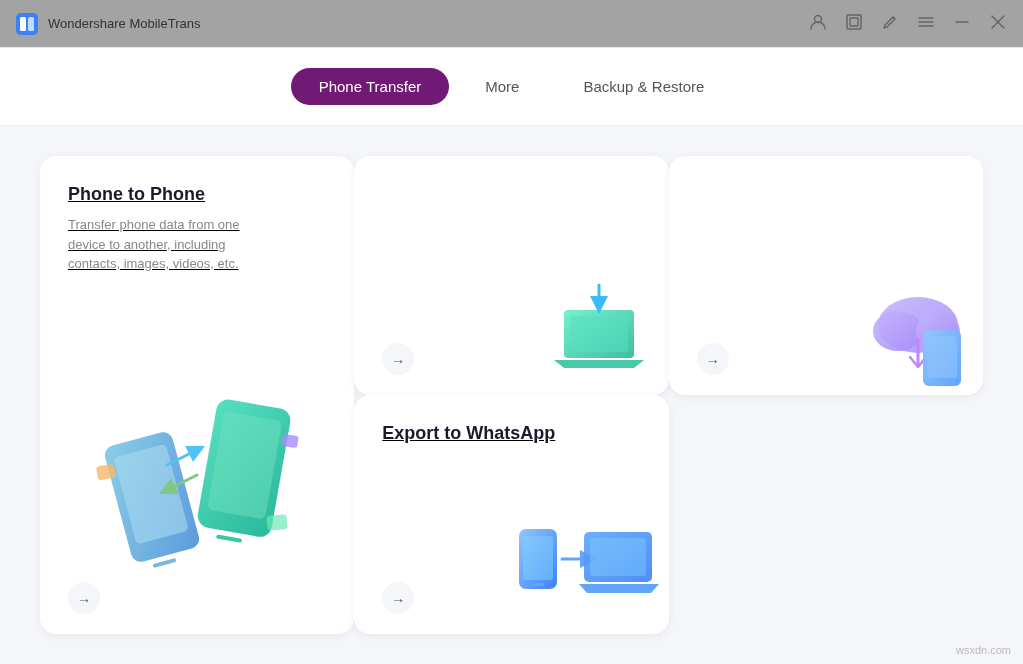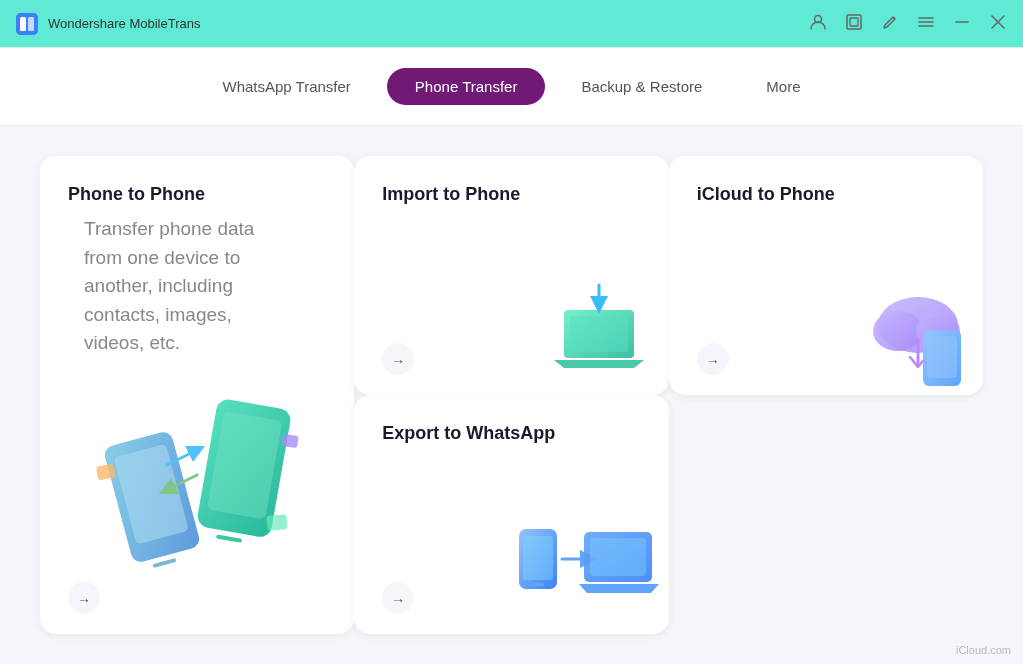--- a/index.html
+++ b/index.html
@@ -12,21 +12,21 @@
       overflow: hidden;
       display: flex;
       flex-direction: column;
     }
 
     
     .title-bar {
       display: flex;
       align-items: center;
       justify-content: space-between;
-      background: #5eead4;
+      background: #a3a3a3;
       padding: 0 16px;
       height: 48px;
       border-bottom: 1px solid #e8e8e8;
       flex-shrink: 0;
     }
 
     .title-bar-left {
       display: flex;
       align-items: center;
       gap: 10px;
@@ -92,20 +92,21 @@
 
     
     .main-content {
       flex: 1;
       padding: 30px 40px;
       display: grid;
       grid-template-columns: 1fr 1fr 1fr;
       grid-template-rows: 1fr 1fr;
       gap: 0;
       background: #f5f6fa;
+      text-decoration: underline;
     }
 
     
     .card {
       background: white;
       border-radius: 16px;
       padding: 28px;
       position: relative;
       overflow: hidden;
       cursor: pointer;
@@ -118,25 +119,24 @@
     }
 
     .card-title {
       font-size: 18px;
       font-weight: 700;
       color: #1a1a2e;
       margin-bottom: 10px;
     }
 
     .card-desc {
-      font-size: 19px;
+      font-size: 13px;
       color: #888;
       line-height: 1.5;
       max-width: 180px;
-      margin-left: 16px;
     }
 
     .card-arrow {
       position: absolute;
       bottom: 20px;
       left: 28px;
       width: 32px;
       height: 32px;
       border-radius: 50%;
       background: #f5f6fa;
@@ -206,24 +206,23 @@
     <span>
       <svg width="18" height="18" viewBox="0 0 18 18" fill="none">
         <line x1="3" y1="3" x2="15" y2="15" stroke="#666" stroke-width="1.5" stroke-linecap="round"></line>
         <line x1="15" y1="3" x2="3" y2="15" stroke="#666" stroke-width="1.5" stroke-linecap="round"></line>
       </svg>
     </span>
   </div>
 </div>
 
 <div class="nav-tabs">
-  <button class="nav-tab">WhatsApp Transfer</button>
   <button class="nav-tab active">Phone Transfer</button>
+  <button class="nav-tab">More</button>
   <button class="nav-tab">Backup &amp; Restore</button>
-  <button class="nav-tab">More</button>
 </div>
 
 <div class="main-content">
 
   <div class="card card-large">
     <div class="card-title">Phone to Phone</div>
     <div class="card-desc">Transfer phone data from one device to another, including contacts, images, videos, etc.</div>
 
     <div style="position:absolute; bottom:55px; left:50%; transform:translateX(-50%);">
       <svg width="230" height="190" viewBox="0 0 230 190">
@@ -266,21 +265,20 @@
             <path d="M0,0 L6,3 L0,6 Z" fill="#81c784"></path>
           </marker>
         </defs>
       </svg>
     </div>
 
     <button class="card-arrow">→</button>
   </div>
 
   <div class="card">
-    <div class="card-title">Import to Phone</div>
 
     <svg width="140" height="110" viewBox="0 0 140 110" style="position:absolute;right:5px;bottom:5px;">
 
       <g transform="translate(30, 20)">
         <rect x="10" y="10" width="70" height="48" rx="4" fill="url(#greenGrad2)" opacity="0.9"></rect>
         <rect x="16" y="16" width="58" height="36" rx="2" fill="#56e0c0" opacity="0.5"></rect>
         <path d="M0 60 L90 60 L80 68 L10 68 Z" fill="#4ac8a8"></path>
       </g>
 
       <path d="M75 5 L75 25" stroke="#38bdf8" stroke-width="3" stroke-linecap="round" marker-end="url(#blueArr)"></path>
@@ -292,21 +290,20 @@
         <marker id="blueArr" markerWidth="6" markerHeight="6" refX="3" refY="3" orient="auto">
           <path d="M0,0 L6,3 L0,6 Z" fill="#38bdf8"></path>
         </marker>
       </defs>
     </svg>
 
     <button class="card-arrow">→</button>
   </div>
 
   <div class="card">
-    <div class="card-title">iCloud to Phone</div>
 
     <svg width="130" height="110" viewBox="0 0 130 110" style="position:absolute;right:5px;bottom:5px;">
 
       <g transform="translate(20, 5)">
         <ellipse cx="50" cy="40" rx="40" ry="28" fill="url(#purpleGrad)" opacity="0.9"></ellipse>
         <ellipse cx="30" cy="46" rx="25" ry="20" fill="url(#purpleGrad)" opacity="0.9"></ellipse>
         <ellipse cx="70" cy="46" rx="22" ry="18" fill="url(#purpleGrad)" opacity="0.9"></ellipse>
 
         <path d="M50 55 L50 80" stroke="#c084fc" stroke-width="3" stroke-linecap="round"></path>
         <path d="M42 72 L50 82 L58 72" stroke="#c084fc" stroke-width="2.5" stroke-linecap="round" stroke-linejoin="round" fill="none"></path>
@@ -362,13 +359,13 @@
           <path d="M0,0 L6,3 L0,6 Z" fill="#60a5fa"></path>
         </marker>
       </defs>
     </svg>
 
     <button class="card-arrow">→</button>
   </div>
 
 </div>
 
-<div class="watermark">iCloud.com</div>
+<div class="watermark">wsxdn.com</div>
 
 </body></html>

